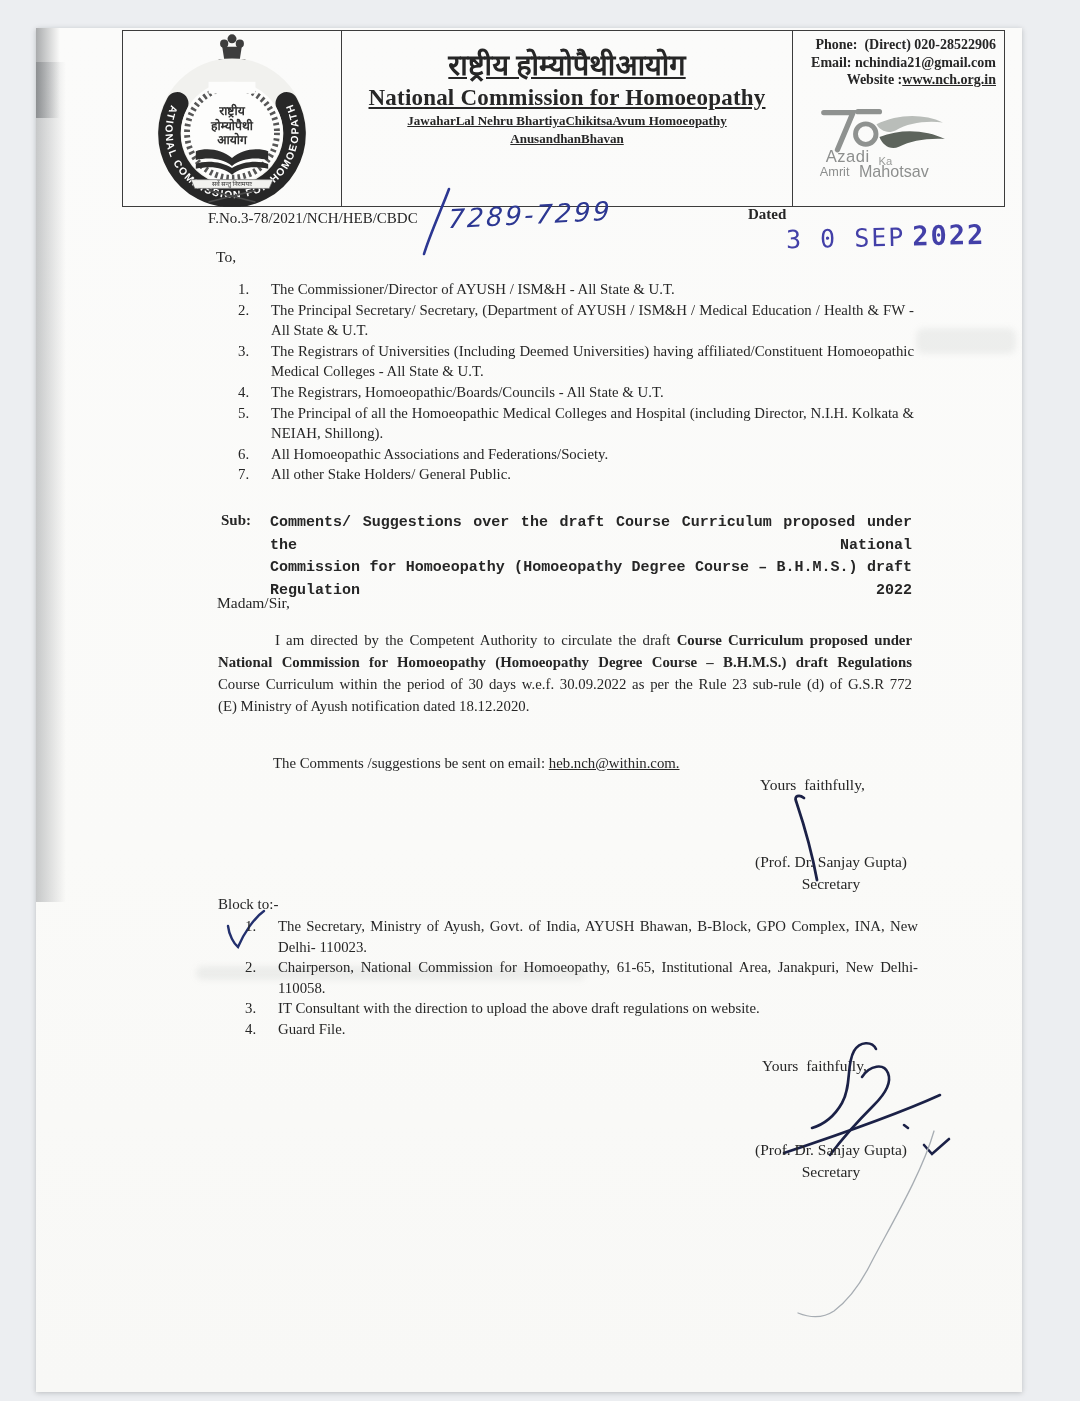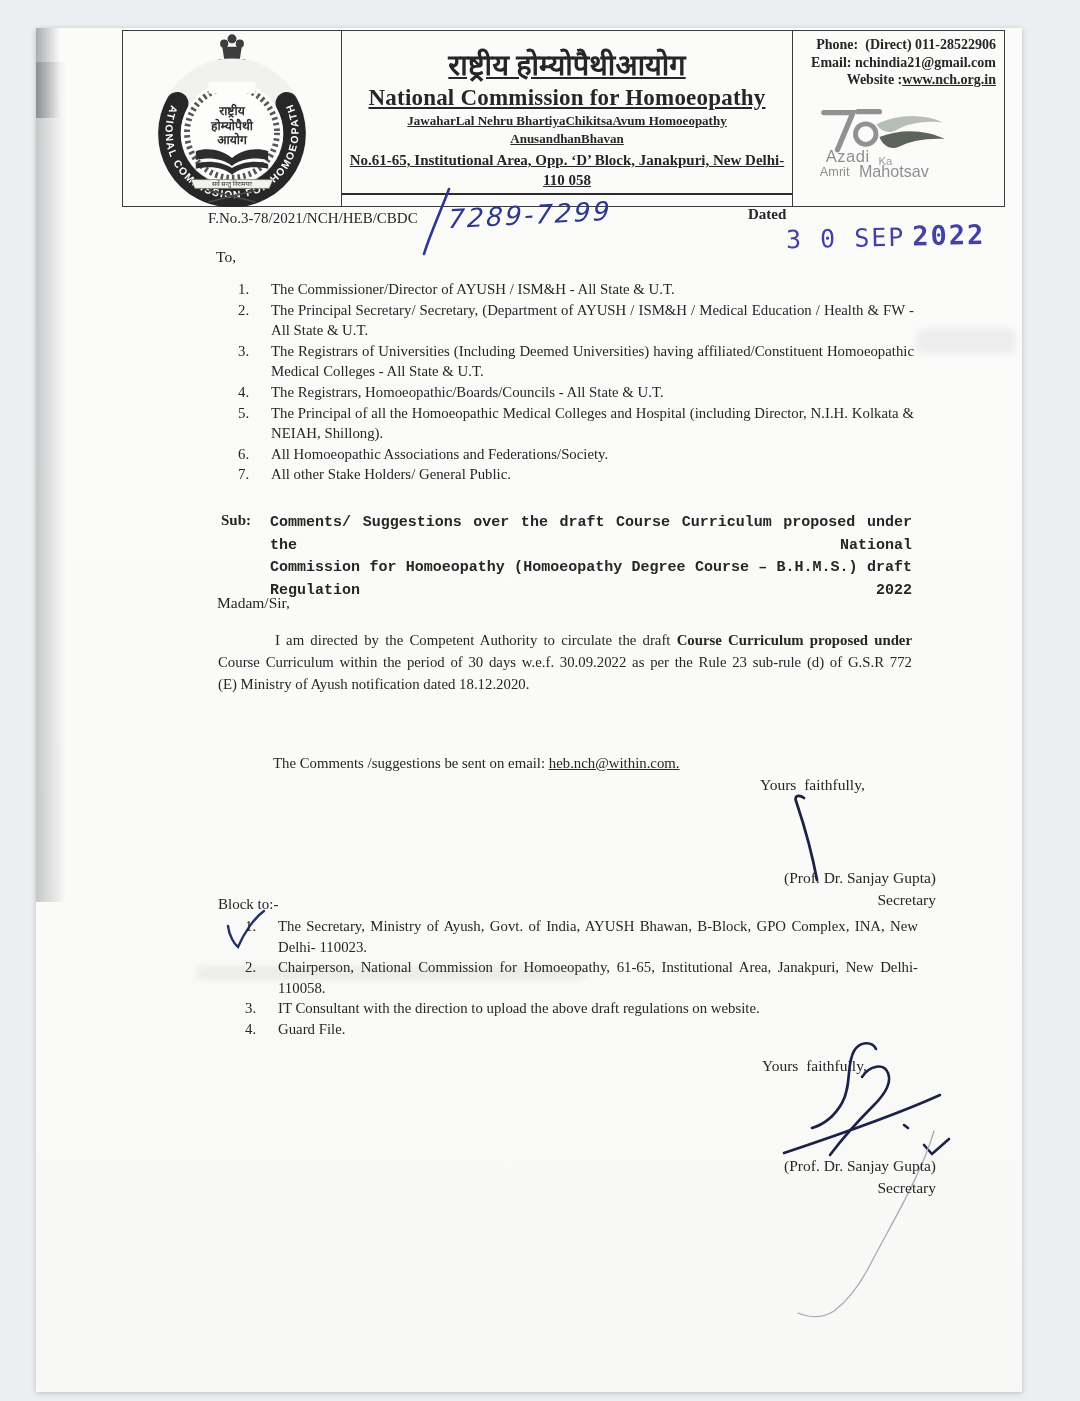--- a/index.html
+++ b/index.html
@@ -57,21 +57,21 @@
   .madam{position:absolute;left:181px;top:566px;font-size:15.5px;}
   .para{position:absolute;left:182px;top:601px;width:694px;font-size:14.8px;line-height:22px;}
   .para .l1{text-indent:57px;}
   .para .last{text-align-last:left;}
   .u{text-decoration:underline;}
   .email-line{position:absolute;left:237px;top:727px;font-size:14.8px;}
 
   .yours{position:absolute;font-size:15.5px;word-spacing:4px;}
   .yours1{left:724px;top:748px;}
   .yours2{left:726px;top:1029px;}
-  .sigblock{position:absolute;width:210px;text-align:right;font-size:15.5px;line-height:22px;margin-top:16px;}
+  .sigblock{position:absolute;width:210px;text-align:center;font-size:15.5px;line-height:22px;}
   .sig1name{left:690px;top:823px;}
   .sig2name{left:690px;top:1111px;}
   svg{display:block;}
   .abs{position:absolute;}
 </style>
 </head>
 <body>
 
 <div id="page">
   <div class="paper">
@@ -127,26 +127,25 @@
               <path d="M124,163 L76,175"></path>
           </g>
         </svg>
       </div>
 
       <div class="title-cell">
         <div class="title-hi">राष्ट्रीय होम्योपैथीआयोग</div>
         <div class="title-en">National Commission for Homoeopathy</div>
         <div class="subtitle">JawaharLal Nehru BhartiyaChikitsaAvum Homoeopathy</div>
         <div class="subtitle">AnusandhanBhavan</div>
-        <div class="address">No.61-65, Institutional Area, Opp. ‘D’ Block, Janakpuri, New Delhi-110 058</div>
       </div>
 
       <div class="contact-cell">
         <div class="contact-lines">
-          <div><span>Phone:</span>&nbsp;&nbsp;<span>(Direct) 011-28522906</span></div>
+          <div><span>Phone:</span>&nbsp;&nbsp;<span>(Direct) 020-28522906</span></div>
           <div><span>Email:</span> <span>nchindia21@gmail.com</span></div>
           <div><span>Website :</span><span class="u">www.nch.org.in</span></div>
         </div>
         <div class="azadi-wrap">
           <svg width="166" height="82" viewBox="0 0 170 84" style="margin:0 auto;">
             <g fill="none" stroke="#8f9290" stroke-width="5.4" stroke-linecap="round">
               <path d="M10,16 H40 L24,54"></path>
               <path d="M45,15 H67"></path>
               <circle cx="53" cy="38" r="10.5" stroke-width="5"></circle>
             </g>
@@ -184,20 +183,21 @@
     <div class="sub-label">Sub:</div>
     <div class="sub-text">
       <div class="jline">Comments/ Suggestions over the draft Course Curriculum proposed under the National</div>
       <div class="jline">Commission for Homoeopathy (Homoeopathy Degree Course – B.H.M.S.) draft Regulation 2022</div>
     </div>
 
     <div class="madam">Madam/Sir,</div>
 
     <div class="para">
       <div class="jline l1"><span>I am directed by the Competent Authority to circulate the draft </span><b>Course Curriculum proposed under</b></div>
+      <div class="jline"><b>National Commission for Homoeopathy (Homoeopathy Degree Course – B.H.M.S.) draft Regulations</b></div>
       <div class="jline">Course Curriculum within the period of 30 days w.e.f. 30.09.2022 as per the Rule 23 sub-rule (d) of G.S.R 772</div>
       <div class="jline last">(E) Ministry of Ayush notification dated 18.12.2020.</div>
     </div>
 
     <div class="email-line"><span>The Comments /suggestions be sent on email: </span><span class="u">heb.nch@within.com.</span></div>
 
     <div class="yours yours1">Yours faithfully,</div>
     <svg class="abs" style="left:752px;top:764px;" width="50" height="95">
       <path d="M16,6 C11,2 6,4 8,9 C12,21 22,50 29,88" stroke="#1b2147" stroke-width="2.8" fill="none" stroke-linecap="round"></path>
     </svg>

